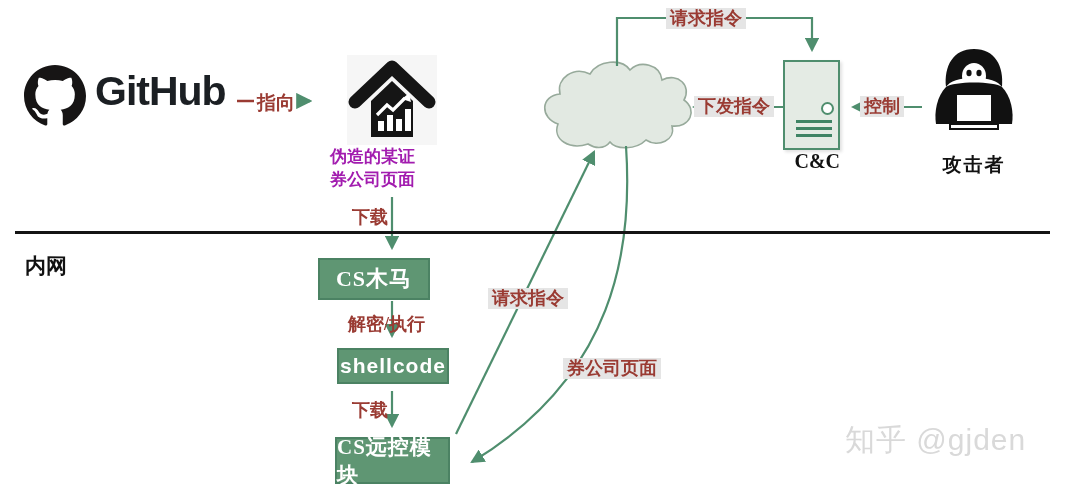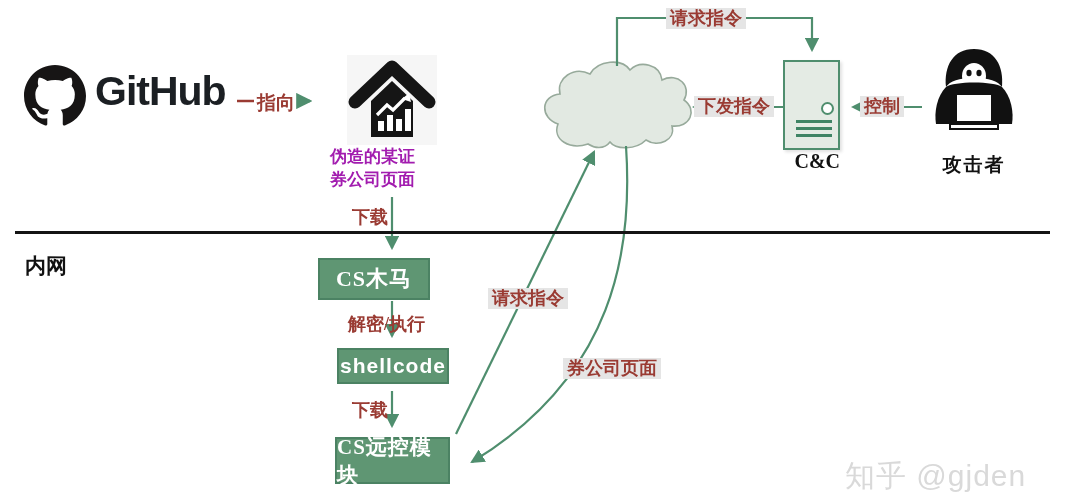--- a/index.html
+++ b/index.html
@@ -23,21 +23,21 @@
   .divider{position:absolute;left:15px;top:231px;width:1035px;height:0;border-top:3px solid #141414;}
   .cnc-box{position:absolute;left:783px;top:60px;width:57px;height:90px;background:#e4ebe4;
            border:2px solid #4f8e6e;box-sizing:border-box;box-shadow:2px 2px 3px rgba(0,0,0,0.12);}
   .cnc-circle{position:absolute;left:36px;top:40px;width:9px;height:9px;border-radius:50%;
               background:#fff;border:2px solid #4f8e6e;}
   .cnc-line{position:absolute;left:11px;width:36px;height:3px;background:#3f8465;}
   .cnc-label{position:absolute;left:783px;top:150px;width:57px;text-align:right;font-size:20px;
              font-weight:700;color:#111;font-family:"Liberation Serif","DejaVu Serif",serif;}
   .attacker-label{position:absolute;left:933px;top:152px;width:82px;text-align:center;font-size:19px;
              font-weight:700;color:#111;font-family:"Liberation Serif","DejaVu Serif",serif;letter-spacing:2px;}
-  .watermark{position:absolute;left:845px;top:456px;font-size:30px;color:#d9d9d9;letter-spacing:1px;}
+  .watermark{position:absolute;left:845px;top:420px;font-size:30px;color:#d9d9d9;letter-spacing:1px;}
 </style>
 </head>
 <body>
 
 <div class="canvas">
 
   <svg class="overlay" viewBox="0 0 1070 500">
     <defs>
       <marker id="arrow" viewBox="0 0 10 10" refX="8.5" refY="5" markerWidth="6.5" markerHeight="6.5" orient="auto-start-reverse">
         <path d="M0,0 L10,5 L0,10 z" fill="#4f8e6e"></path>

